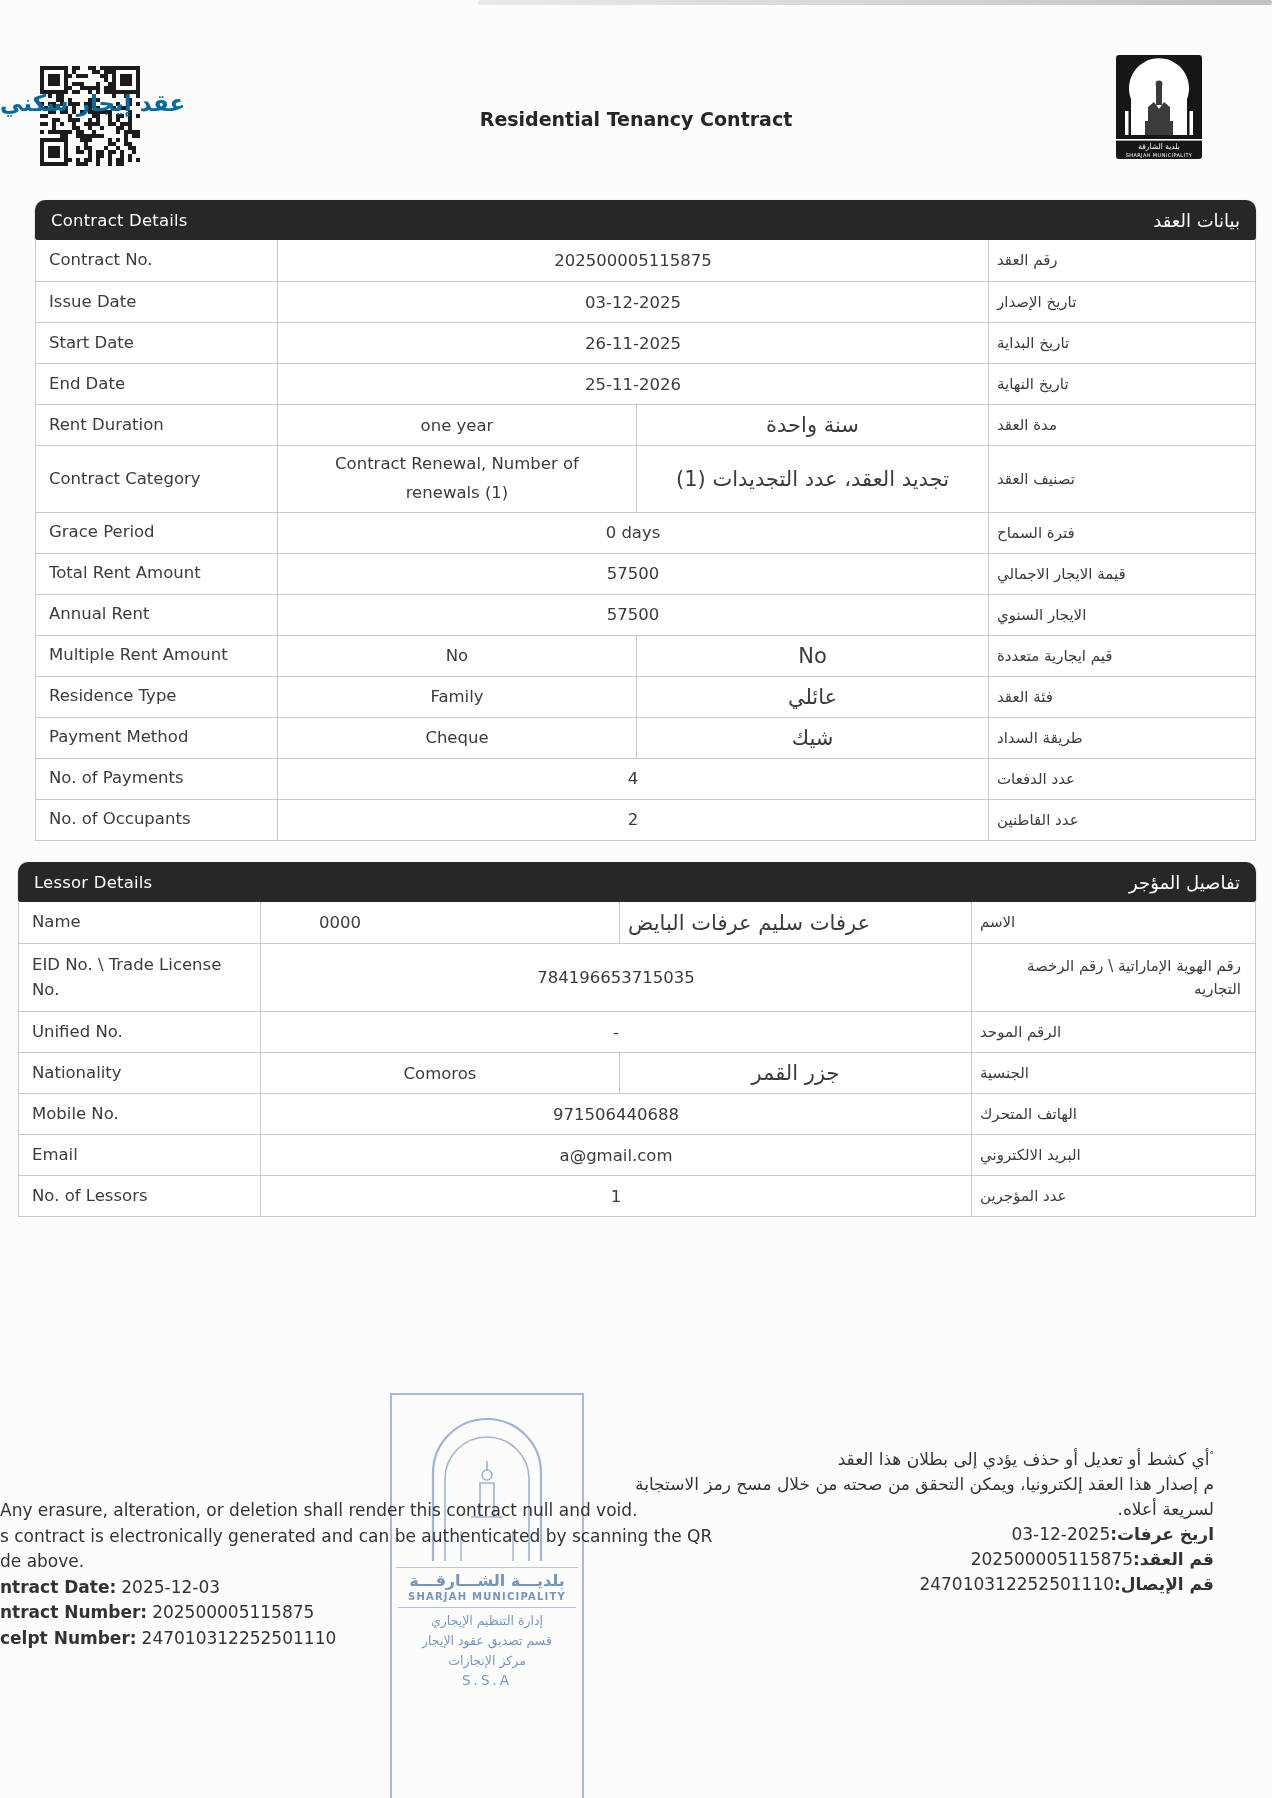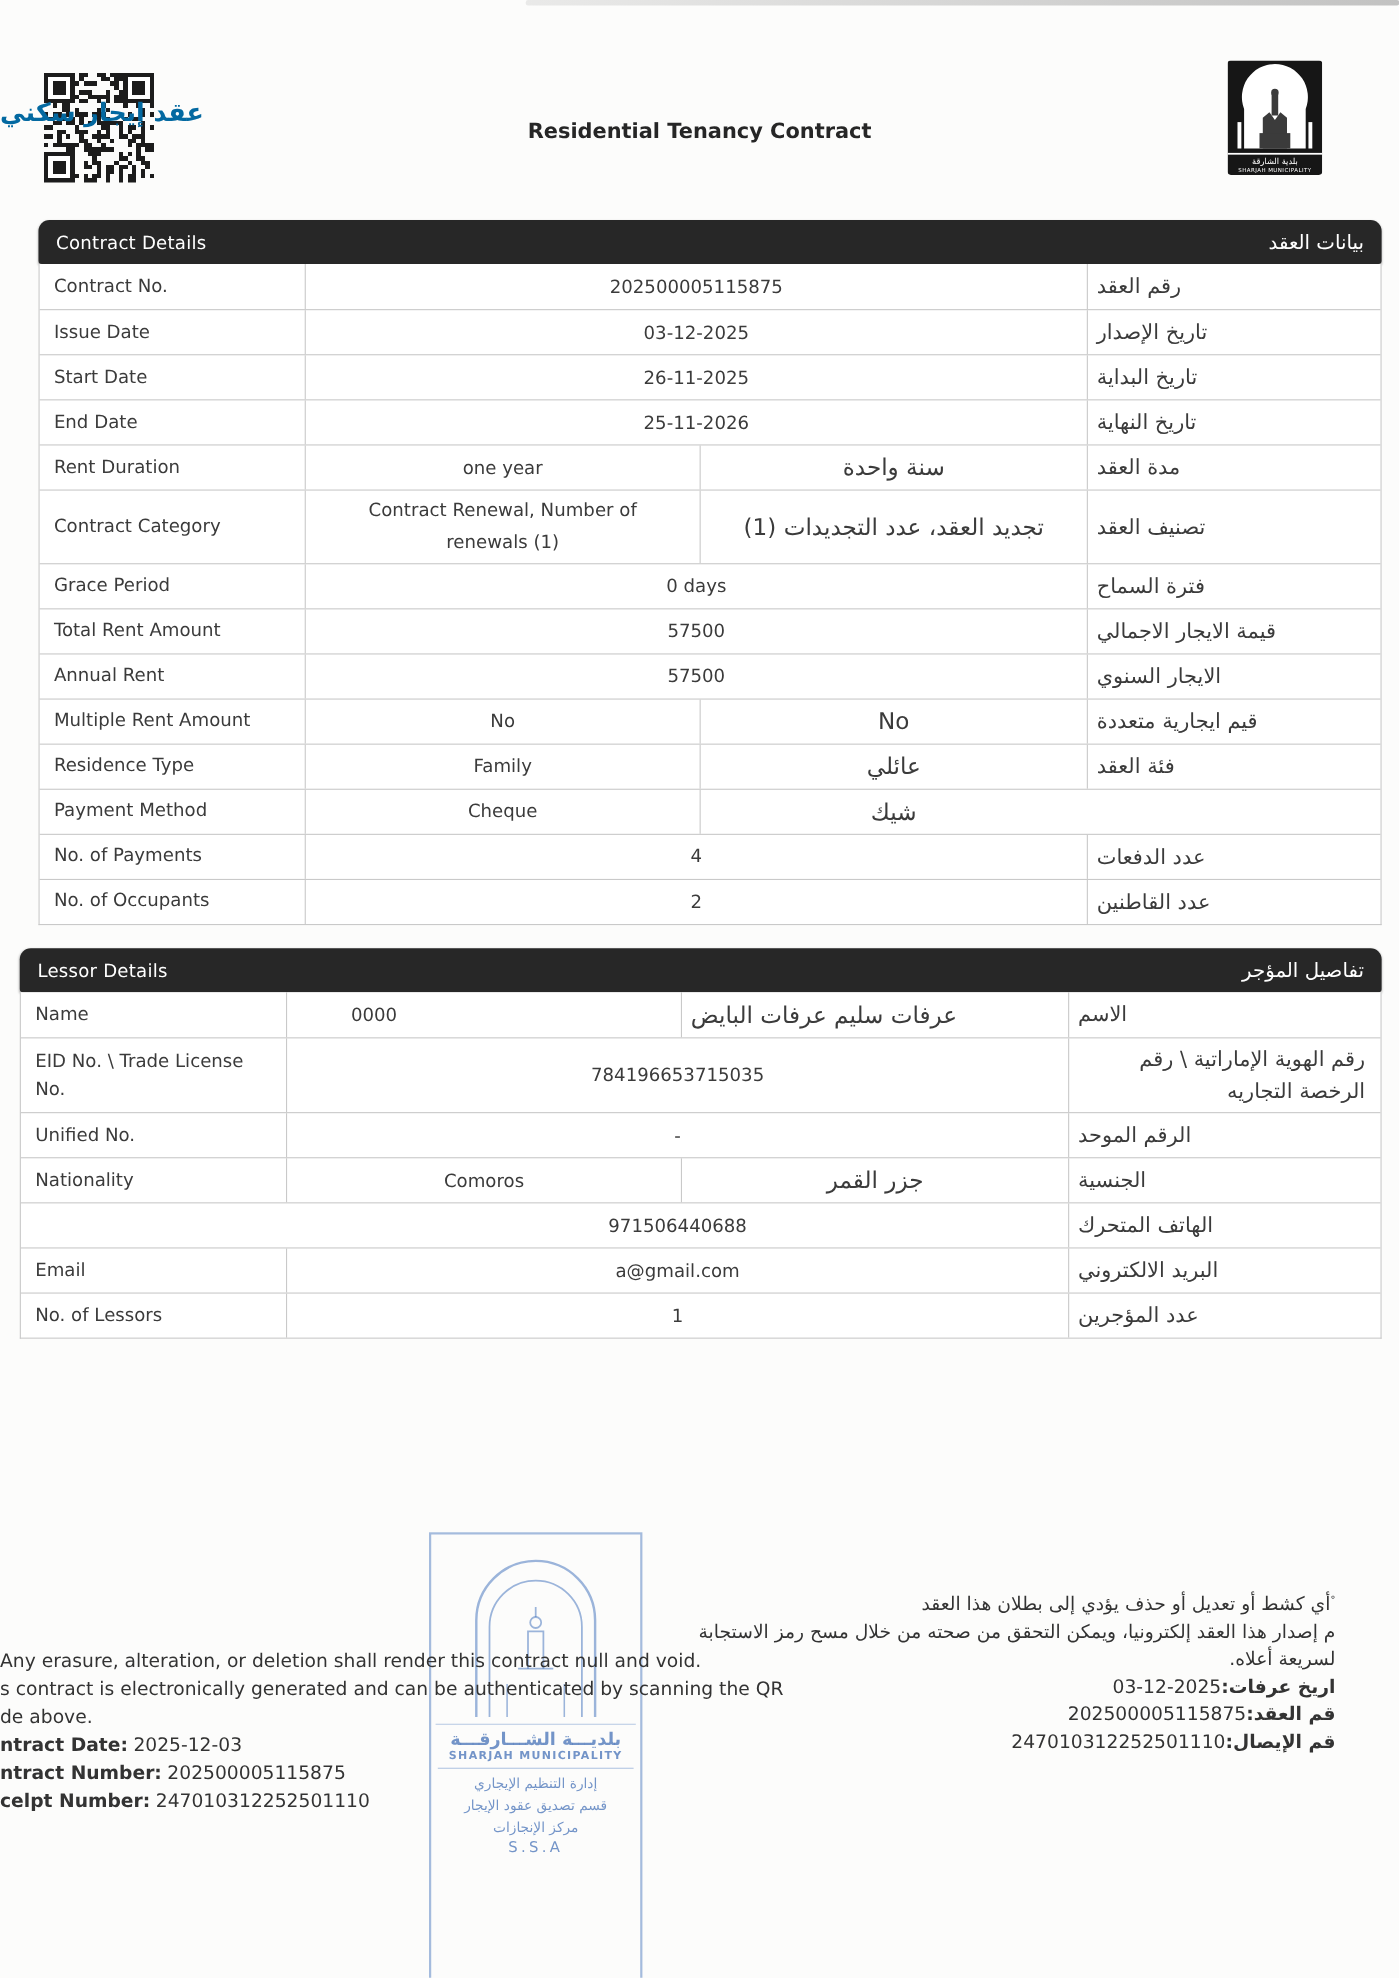--- a/index.html
+++ b/index.html
@@ -37,21 +37,21 @@
     box-shadow:0 1px 2px rgba(0,0,0,.3);}
   .bar-en{color:#fff;font-size:16.5px;letter-spacing:.2px;}
   .bar-ar{color:#fff;font-size:18px;direction:rtl;}
   .t-body{background:#fff;border:1px solid var(--line);border-top:none;}
   .t-row{display:grid;grid-template-columns:242px 359px 351px 284px;
     min-height:41px;border-top:1px solid var(--line);}
   .t-row:first-child{border-top:none;}
   .cell{display:flex;align-items:center;font-size:16.5px;color:#3b3b3b;padding:3px 8px;}
   .lab-en{border-right:1px solid var(--line);padding-left:13px;line-height:1.5;}
   .lab-ar{border-left:1px solid var(--line);justify-content:flex-end;direction:rtl;
-    font-size:19px;padding-right:14px;text-align:right;line-height:1.5;}
+    font-size:15px;padding-right:14px;text-align:right;line-height:1.5;}
   .val-full{grid-column:2/4;justify-content:center;text-align:center;}
   .val-l{justify-content:center;text-align:center;border-right:1px solid var(--line);}
   .val-r{justify-content:center;text-align:center;direction:rtl;font-size:21px;}
   .h56{min-height:56px;}
   .h68{min-height:68px;}
   .narrow{padding:4px 54px;line-height:1.75;}
   .name-l{justify-content:flex-start;padding-left:58px;}
   .name-r{justify-content:flex-end;padding-right:16px;}
   
   .stamp{position:absolute;left:390px;top:1393px;width:194px;height:420px;z-index:1;
@@ -388,20 +388,21 @@
     <div class="t-row">
       <div class="cell lab-en">Residence Type</div>
       <div class="cell val-l">Family</div>
       <div class="cell val-r">عائلي</div>
       <div class="cell lab-ar">فئة العقد</div>
     </div>
     <div class="t-row">
       <div class="cell lab-en">Payment Method</div>
       <div class="cell val-l">Cheque</div>
       <div class="cell val-r">شيك</div>
+      <div class="cell lab-ar">طريقة السداد</div>
     </div>
     <div class="t-row">
       <div class="cell lab-en">No. of Payments</div>
       <div class="cell val-full">4</div>
       <div class="cell lab-ar">عدد الدفعات</div>
     </div>
     <div class="t-row">
       <div class="cell lab-en">No. of Occupants</div>
       <div class="cell val-full">2</div>
       <div class="cell lab-ar">عدد القاطنين</div>
@@ -431,20 +432,21 @@
       <div class="cell val-full">-</div>
       <div class="cell lab-ar">الرقم الموحد</div>
     </div>
     <div class="t-row">
       <div class="cell lab-en">Nationality</div>
       <div class="cell val-l">Comoros</div>
       <div class="cell val-r">جزر القمر</div>
       <div class="cell lab-ar">الجنسية</div>
     </div>
     <div class="t-row">
+      <div class="cell lab-en">Mobile No.</div>
       <div class="cell val-full">971506440688</div>
       <div class="cell lab-ar">الهاتف المتحرك</div>
     </div>
     <div class="t-row">
       <div class="cell lab-en">Email</div>
       <div class="cell val-full">a@gmail.com</div>
       <div class="cell lab-ar">البريد الالكتروني</div>
     </div>
     <div class="t-row">
       <div class="cell lab-en">No. of Lessors</div>

